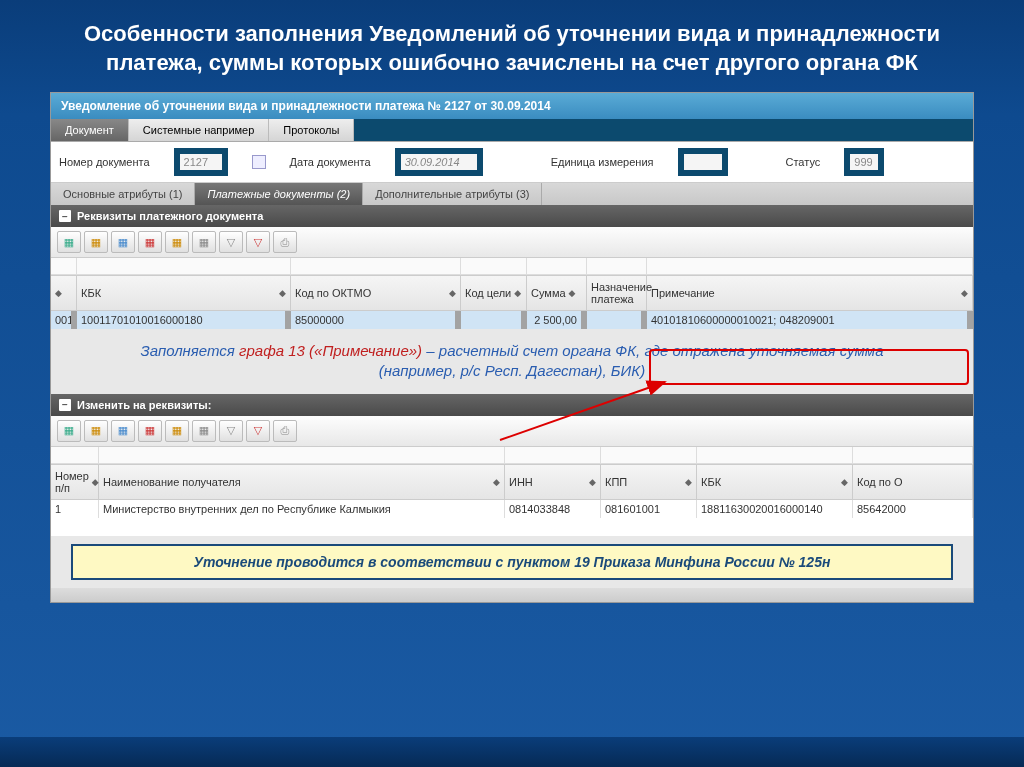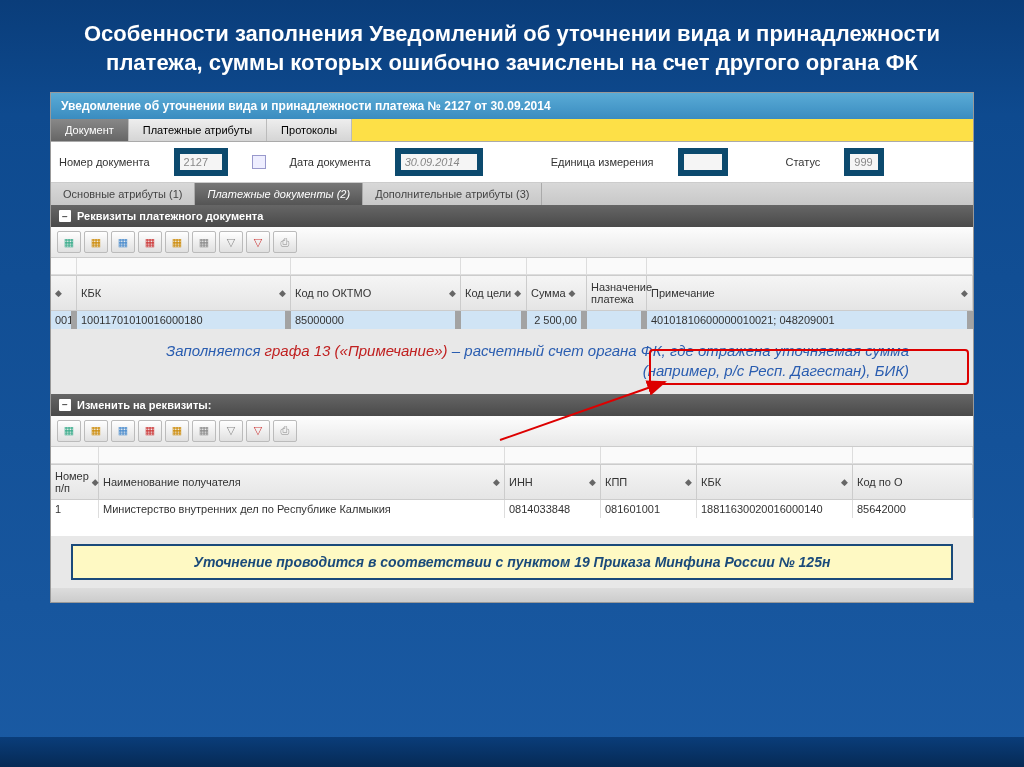--- a/index.html
+++ b/index.html
@@ -24,21 +24,21 @@
     margin: 0 50px;
     border: 1px solid #999;
   }
   .window-titlebar {
     background: linear-gradient(180deg, #5aabd6 0%, #3a8cc0 100%);
     color: #fff;
     padding: 6px 10px;
     font-size: 12px;
     font-weight: bold;
   }
-  .main-tabs { display: flex; background: #fde047; border-bottom: 1px solid #aaa; }
+  .main-tabs { display: flex; background: #0c4a6e; border-bottom: 1px solid #aaa; }
   .main-tab {
     padding: 5px 14px;
     font-size: 11px;
     background: linear-gradient(180deg, #eee, #d5d5d5);
     border-right: 1px solid #bbb;
     cursor: pointer;
   }
   .main-tab.active {
     background: linear-gradient(180deg, #888 0%, #666 100%);
     color: #fff;
@@ -156,21 +156,21 @@
     pointer-events: none;
   }
   .arrow-svg {
     position: absolute;
     pointer-events: none;
   }
   .annotation {
     color: #2a5db0;
     font-style: italic;
     font-size: 15px;
-    text-align: right;
+    text-align: center;
     padding: 12px 64px;
     line-height: 1.35;
   }
   .annotation .highlight { color: #c02020; font-style: italic; }
   .footer-note {
     margin: 8px 20px;
     border: 2px solid #1a4a7a;
     background: #fef9c3;
     color: #1a4a7a;
     font-style: italic;
@@ -189,21 +189,21 @@
 </head>
 <body>
 
 <div class="slide-title">Особенности заполнения Уведомлений об уточнении вида и принадлежности платежа, суммы которых ошибочно зачислены на счет другого органа ФК</div>
 
 <div class="app-window">
   <div class="window-titlebar">Уведомление об уточнении вида и принадлежности платежа № 2127 от 30.09.2014</div>
 
   <div class="main-tabs">
     <div class="main-tab active">Документ</div>
-    <div class="main-tab">Платежные атрибуты</div>
+    <div class="main-tab">Системные например</div>
     <div class="main-tab">Протоколы</div>
   </div>
 
   <div class="form-row">
     <label>Номер документа</label>
     <input style="width: 54px;" value="2127">
     <span class="doc-icon"></span>
     <label>Дата документа</label>
     <input style="width: 88px; font-style: italic;" value="30.09.2014">
     <span style="width:20px"></span>

